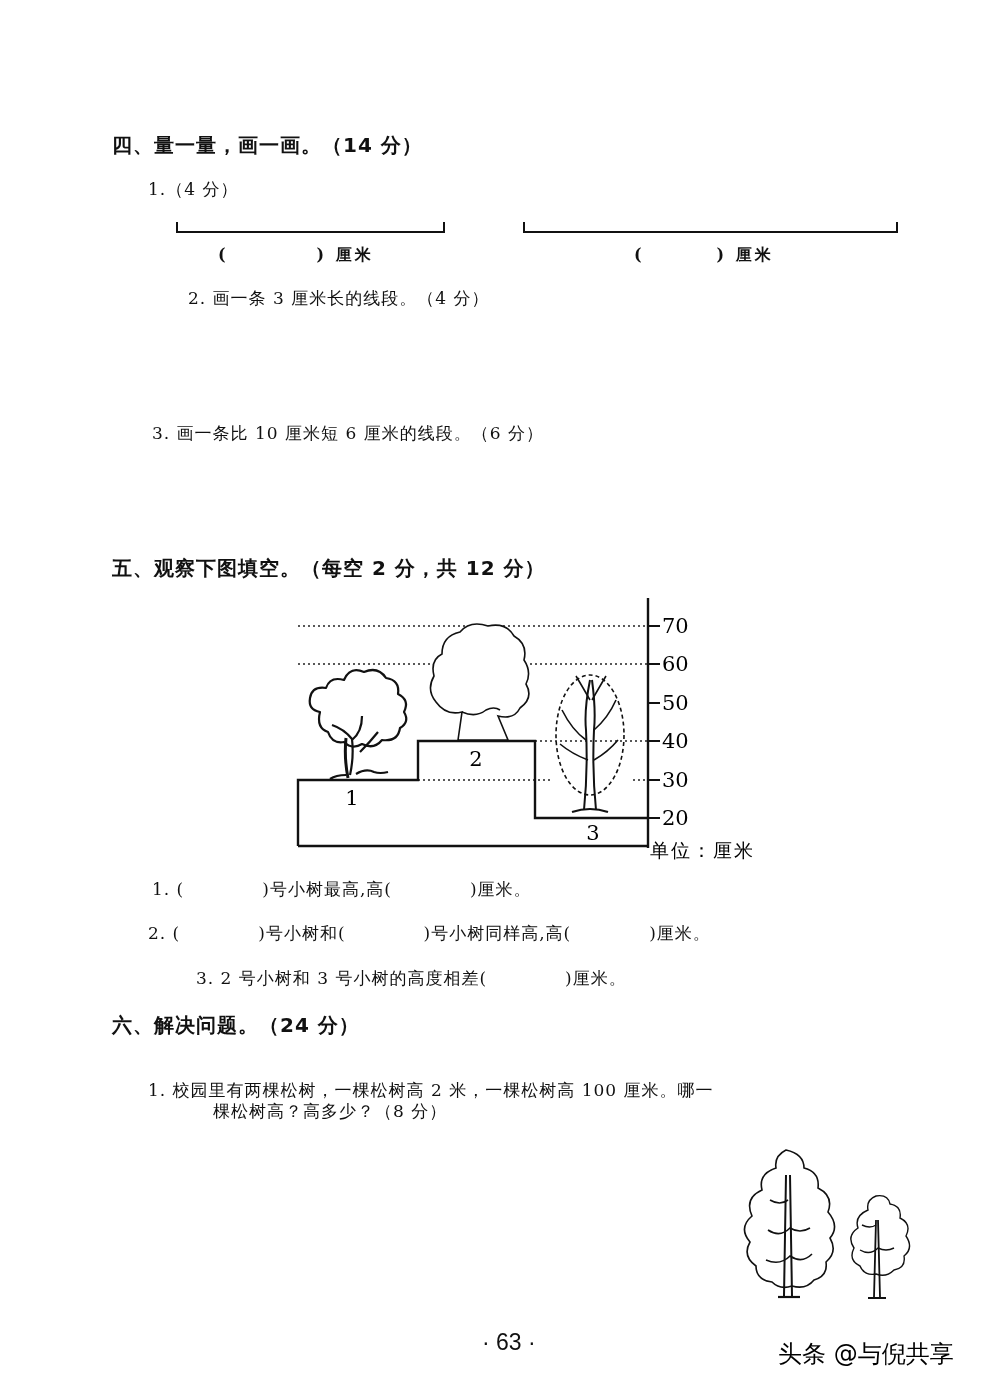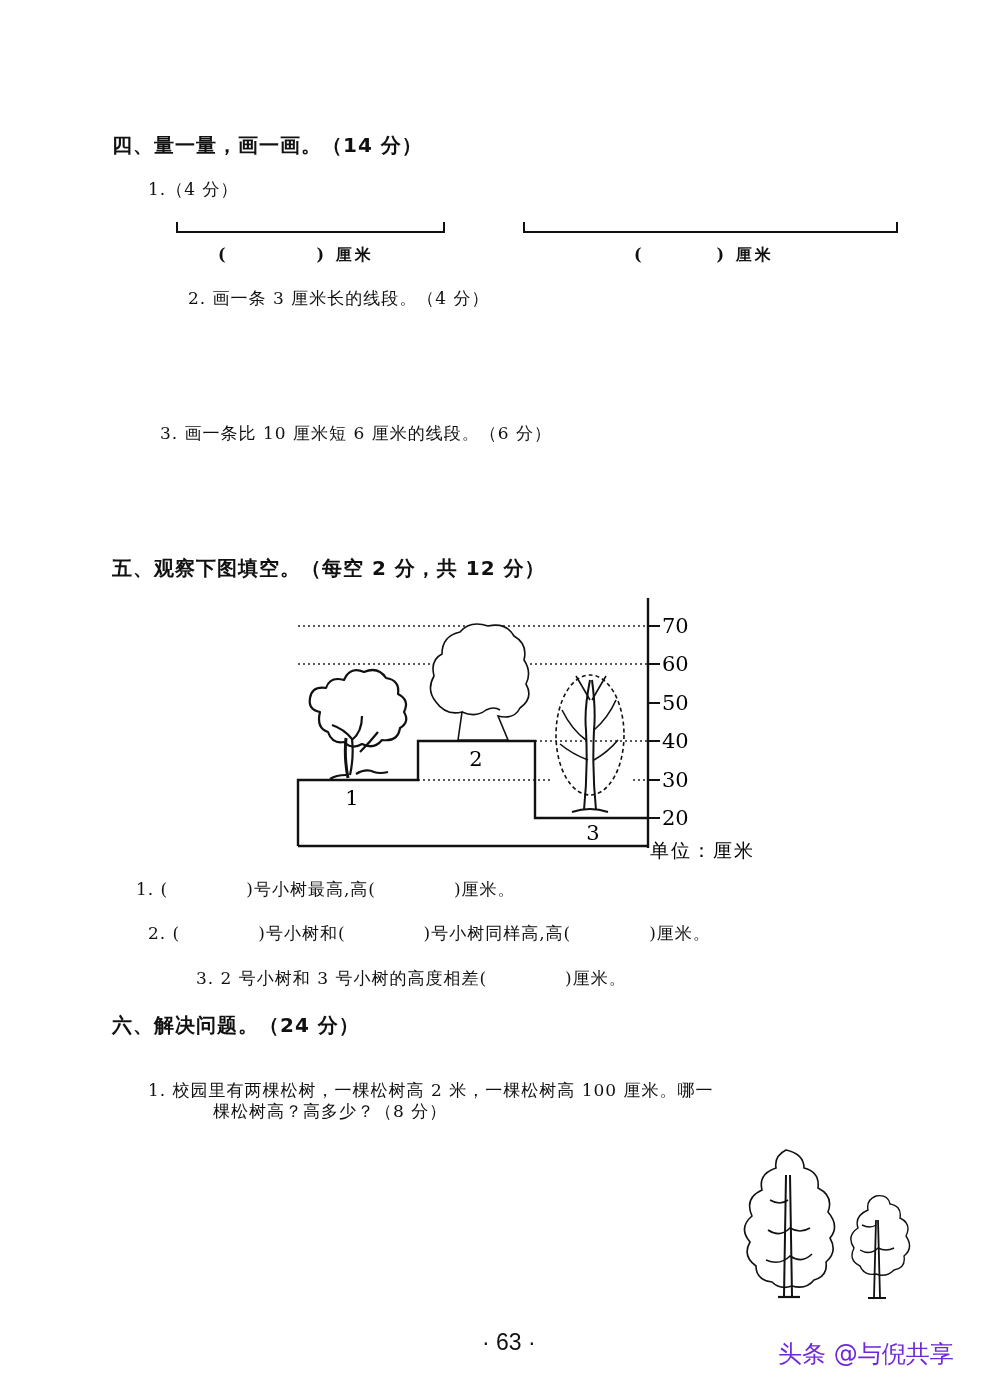--- a/index.html
+++ b/index.html
@@ -6,42 +6,42 @@
   body { width: 1000px; height: 1387px; position: relative; overflow: hidden;
          font-family: "DejaVu Serif", "Liberation Serif", serif; color: #111; }
   .abs { position: absolute; white-space: nowrap; }
   .h { font-family: "DejaVu Sans", "Liberation Sans", sans-serif; font-weight: bold; font-size: 20px; letter-spacing: 1px; }
   .t { font-size: 17px; letter-spacing: 1px; }
   .blank { display: inline-block; }
   .seg { position: absolute; border-bottom: 2px solid #111; border-left: 2px solid #111; border-right: 2px solid #111; height: 9px; }
   .unit-label { font-size: 16px; letter-spacing: 3px; font-weight: bold; }
   svg text { font-family: "DejaVu Serif", "Liberation Serif", serif; }
   .footer-page { font-family: "Liberation Sans", sans-serif; font-size: 23px; }
-  .watermark { font-family: "DejaVu Sans", "Liberation Sans", sans-serif; font-size: 24px; color: #6d28d9; }
+  .watermark { font-family: "DejaVu Sans", "Liberation Sans", sans-serif; font-size: 24px; color: #000000; }
 </style>
 </head>
 <body>
 
 <div class="abs h" style="left:112px; top:132px;">四、量一量，画一画。（14 分）</div>
 <div class="abs t" style="left:148px; top:178px;">1.（4 分）</div>
 
 <div class="seg" style="left:176px; top:222px; width:265px;"></div>
 <div class="seg" style="left:523px; top:222px; width:371px;"></div>
 
 <div class="abs unit-label" style="left:218px; top:245px;">
   <span>(</span><span class="blank" style="width:88px;"></span><span>)</span>
   <span>厘米</span>
 </div>
 <div class="abs unit-label" style="left:634px; top:245px;">
   <span>(</span><span class="blank" style="width:72px;"></span><span>)</span>
   <span>厘米</span>
 </div>
 
 <div class="abs t" style="left:148px; top:287px;margin-left:40px;">2. 画一条 3 厘米长的线段。（4 分）</div>
-<div class="abs t" style="left:160px; top:422px;">3. 画一条比 10 厘米短 6 厘米的线段。（6 分）</div>
+<div class="abs t" style="left:152px; top:422px;">3. 画一条比 10 厘米短 6 厘米的线段。（6 分）</div>
 
 <div class="abs h" style="left:112px; top:555px;">五、观察下图填空。（每空 2 分，共 12 分）</div>
 
 <svg class="abs" style="left:0; top:0;" width="1000" height="1387">
 
   <g stroke="#222" stroke-width="1.6" stroke-dasharray="2,3">
     <line x1="298" y1="626" x2="648" y2="626"></line>
     <line x1="298" y1="664" x2="430" y2="664"></line>
     <line x1="530" y1="664" x2="648" y2="664"></line>
     <line x1="535" y1="741" x2="648" y2="741"></line>
@@ -101,21 +101,21 @@
     <path d="M770 1200 q10 6 18 0 M768 1230 q12 8 22 -2 q10 6 20 0 M766 1260 q14 6 24 -4 q12 8 22 -2" fill="none"></path>
   </g>
   <g fill="#fff" stroke="#111" stroke-width="1.4">
     <path d="M876 1196 q-10 4 -8 14 q-14 6 -10 18 q-12 8 -4 20 q-6 12 6 18 q4 10 16 8 q10 4 18 -4 q12 -2 10 -14 q10 -8 2 -20 q6 -12 -6 -18 q2 -12 -10 -14 q-2 -10 -14 -8 z"></path>
     <path d="M874 1297 L876 1220 M880 1297 L878 1220" stroke-width="1.8"></path>
     <path d="M868 1298 L886 1298" stroke-width="2"></path>
     <path d="M862 1225 q8 4 14 0 M860 1250 q10 6 18 -2 q8 4 16 0" fill="none"></path>
   </g>
 </svg>
 
-<div class="abs t" style="left:136px; top:878px;">
+<div class="abs t" style="left:152px; top:878px;">
   <span>1. (</span><span class="blank" style="width:78px;"></span><span>)号小树最高,高(</span><span class="blank" style="width:78px;"></span><span>)厘米。</span>
 </div>
 <div class="abs t" style="left:148px; top:922px;">
   <span>2. (</span><span class="blank" style="width:78px;"></span><span>)号小树和(</span><span class="blank" style="width:78px;"></span><span>)号小树同样高,高(</span><span class="blank" style="width:78px;"></span><span>)厘米。</span>
 </div>
 <div class="abs t" style="left:148px; top:967px;margin-left:48px;">
   <span>3. 2 号小树和 3 号小树的高度相差(</span><span class="blank" style="width:78px;"></span><span>)厘米。</span>
 </div>
 
 <div class="abs h" style="left:112px; top:1012px;">六、解决问题。（24 分）</div>

